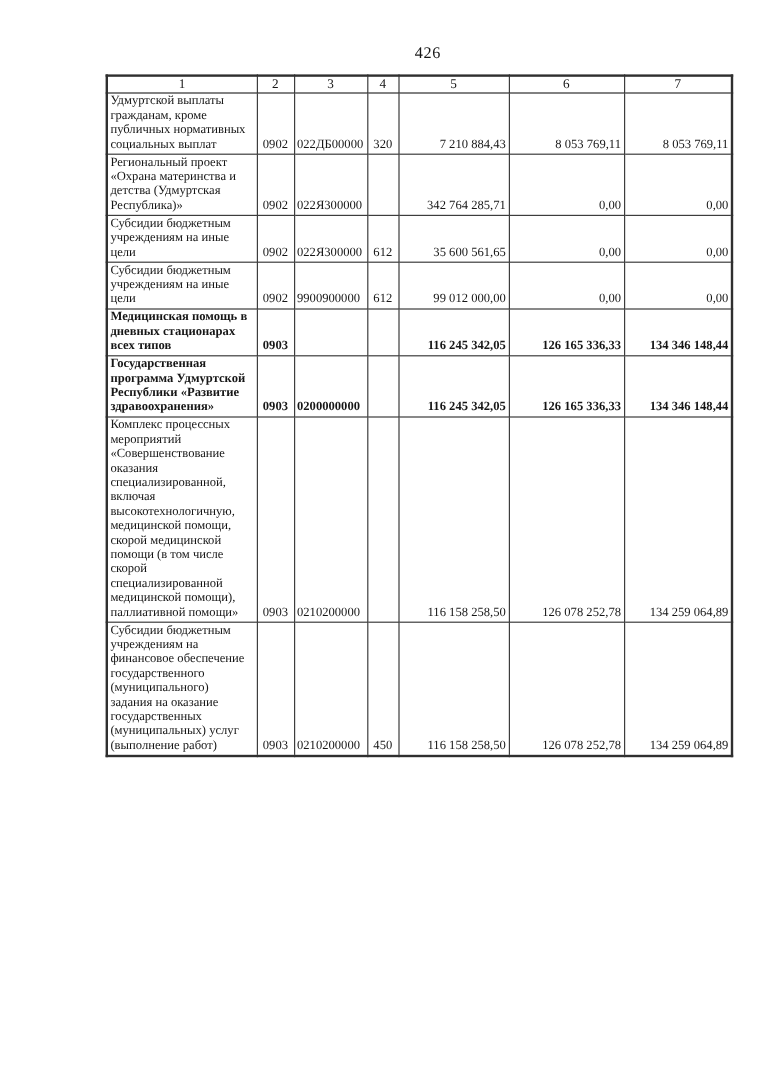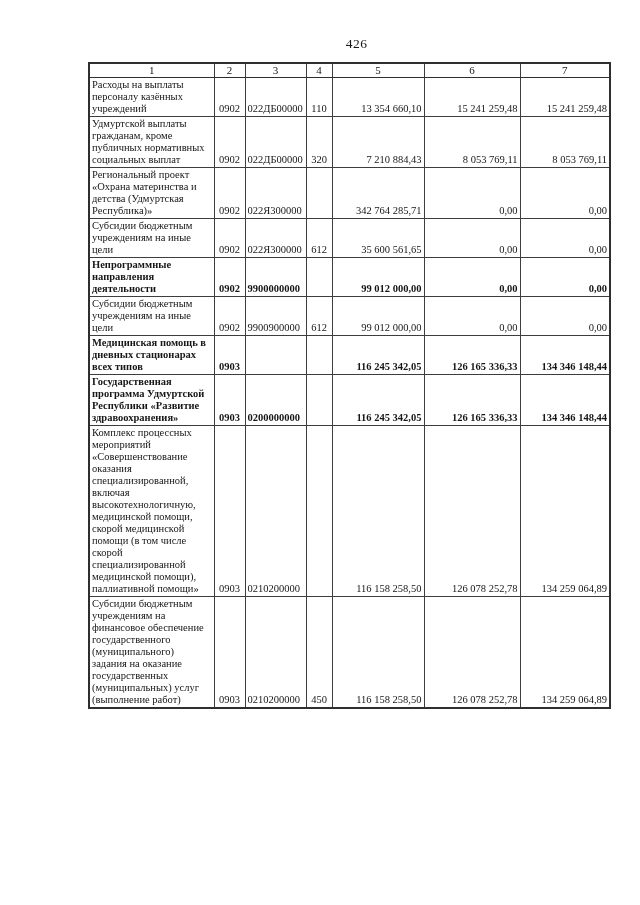--- a/index.html
+++ b/index.html
@@ -97,31 +97,20 @@
       <th>2</th>
       <th>3</th>
       <th>4</th>
       <th>5</th>
       <th>6</th>
       <th>7</th>
     </tr>
   </thead>
   <tbody>
       <tr>
-    <td class="c-name">Расходы на выплаты
-персоналу казённых
-учреждений</td>
-    <td class="c-rz">0902</td>
-    <td class="c-csr">022ДБ00000</td>
-    <td class="c-vr">110</td>
-    <td class="c-num">13 354 660,10</td>
-    <td class="c-num">15 241 259,48</td>
-    <td class="c-num">15 241 259,48</td>
-  </tr>
-      <tr>
     <td class="c-name">Удмуртской выплаты
 гражданам, кроме
 публичных нормативных
 социальных выплат</td>
     <td class="c-rz">0902</td>
     <td class="c-csr">022ДБ00000</td>
     <td class="c-vr">320</td>
     <td class="c-num">7 210 884,43</td>
     <td class="c-num">8 053 769,11</td>
     <td class="c-num">8 053 769,11</td>
@@ -139,31 +128,20 @@
     <td class="c-num">0,00</td>
   </tr>
       <tr>
     <td class="c-name">Субсидии бюджетным
 учреждениям на иные
 цели</td>
     <td class="c-rz">0902</td>
     <td class="c-csr">022Я300000</td>
     <td class="c-vr">612</td>
     <td class="c-num">35 600 561,65</td>
-    <td class="c-num">0,00</td>
-    <td class="c-num">0,00</td>
-  </tr>
-      <tr class="bold">
-    <td class="c-name">Непрограммные
-направления
-деятельности</td>
-    <td class="c-rz">0902</td>
-    <td class="c-csr">9900000000</td>
-    <td class="c-vr"></td>
-    <td class="c-num">99 012 000,00</td>
     <td class="c-num">0,00</td>
     <td class="c-num">0,00</td>
   </tr>
       <tr>
     <td class="c-name">Субсидии бюджетным
 учреждениям на иные
 цели</td>
     <td class="c-rz">0902</td>
     <td class="c-csr">9900900000</td>
     <td class="c-vr">612</td>

